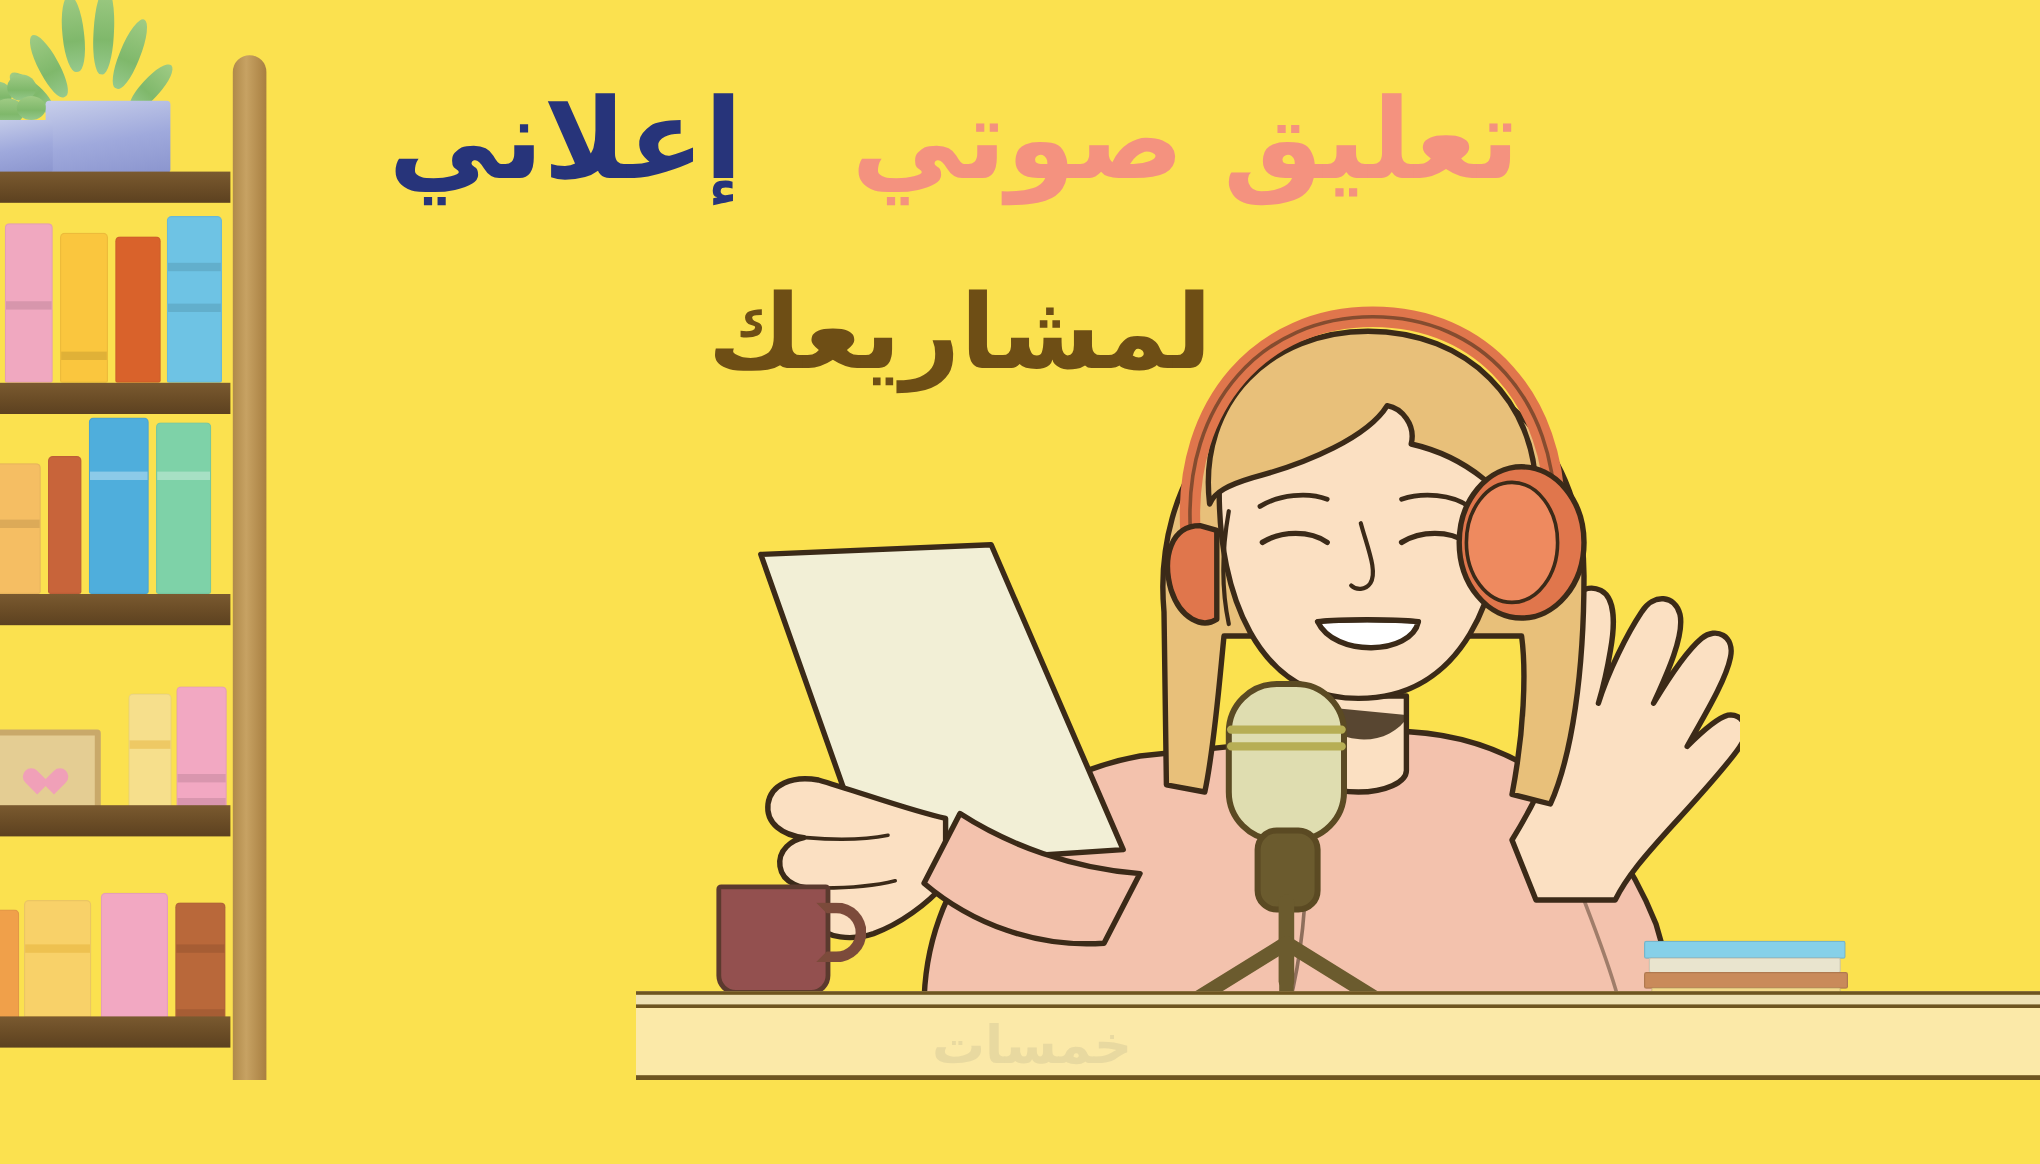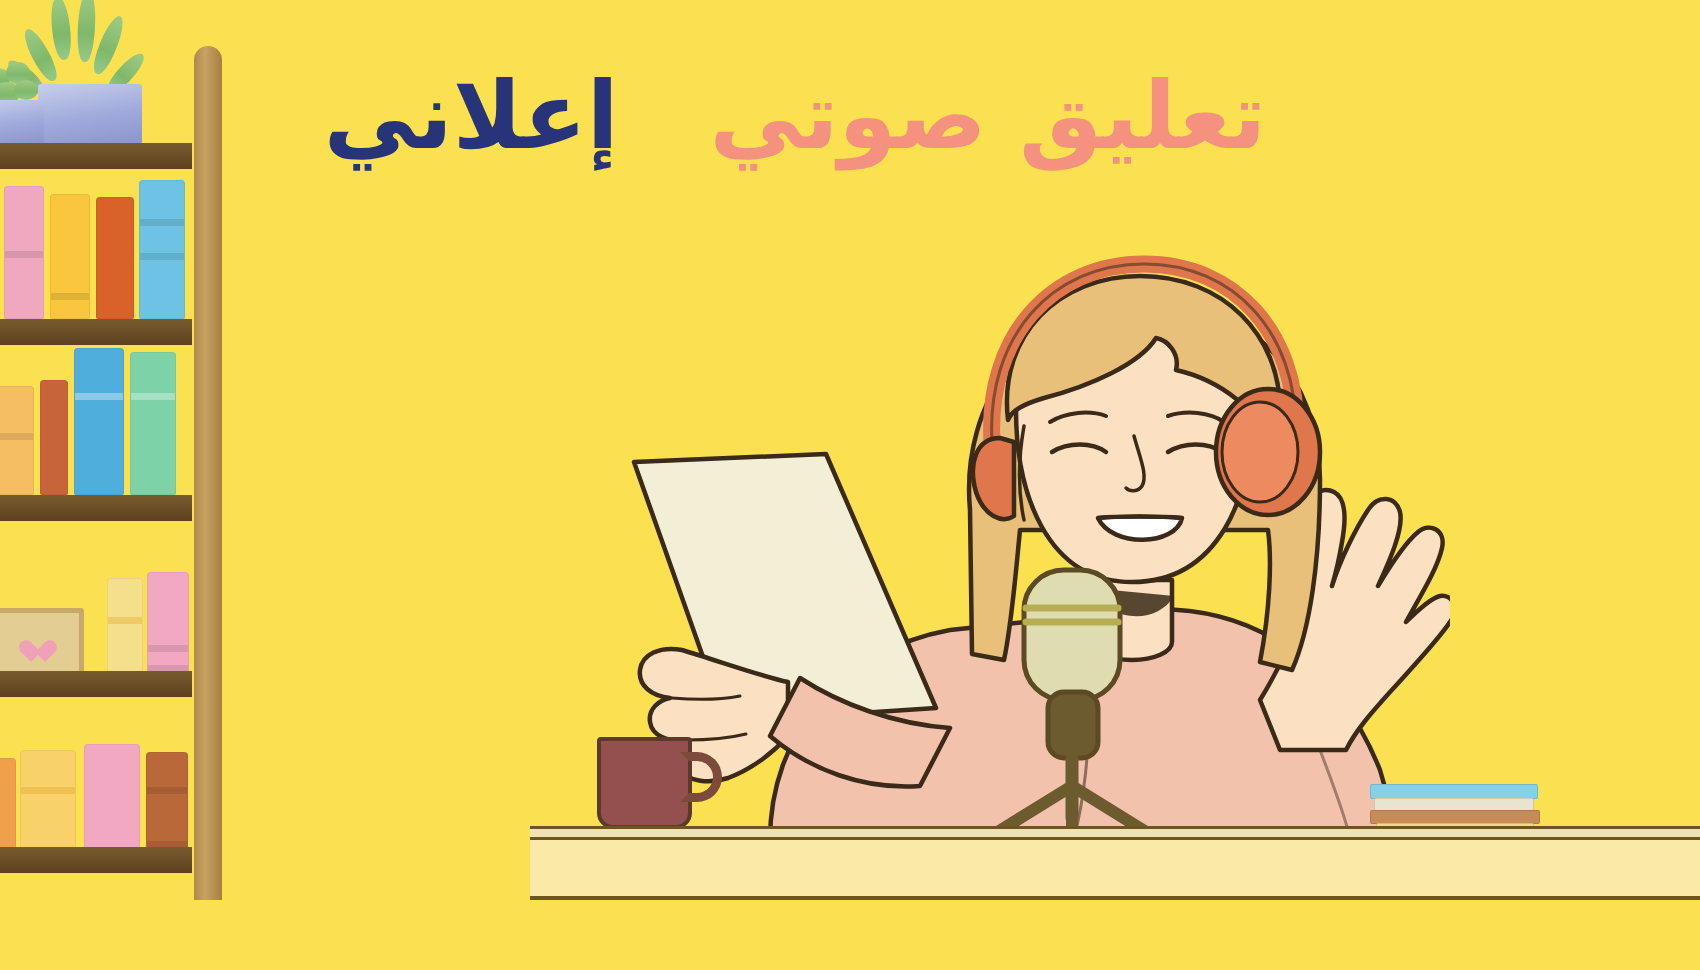--- a/index.html
+++ b/index.html
@@ -259,20 +259,21 @@
     <div class="book" style="left:96px;top:918px;width:44px;height:52px;background:#F8D169;"></div>
     <div class="book" style="left:144px;top:908px;width:50px;height:62px;background:#C87A3C;"></div>
   </div>
 
   <div class="title-block">
     <div class="title-line1">
       <span class="t-pink">تعليق صوتي</span>
       <span style="display:inline-block;width:26px;"></span>
       <span class="t-navy">إعلاني</span>
     </div>
+    <div class="title-line2">لمشاريعك</div>
   </div>
 
   <svg class="char" viewBox="0 0 830 610">
     <g fill="none" stroke="#3B2A18" stroke-width="4.5" stroke-linejoin="round" stroke-linecap="round">
 
       <path d="M150 610 C150 505 220 420 330 400 L520 380 C640 372 720 440 760 540 L780 610 Z" fill="#F3C2AD" stroke="#3B2A18"></path>
 
       <path d="M640 470 C680 405 700 340 690 290 C686 268 700 255 714 262 C726 268 726 290 722 312
                C718 336 712 356 712 356 C720 330 736 298 748 280 C758 264 776 266 780 282
                C784 300 768 334 758 356 C770 336 786 312 798 302 C810 292 826 300 822 318
@@ -340,15 +341,16 @@
 
   <div class="stack">
     <div class="sbook" style="top:24px;width:168px;height:15px;background:#86D0E8;"></div>
     <div class="sbook" style="top:38px;left:4px;width:160px;height:13px;background:#E9E4CE;"></div>
     <div class="sbook" style="top:50px;left:0px;width:170px;height:14px;background:#C98A5A;"></div>
     <div class="sbook" style="top:63px;left:6px;width:158px;height:12px;background:#F3D98A;"></div>
   </div>
 
   <div class="desk-top"></div>
   <div class="desk-front"></div>
+  <div class="watermark">خمسات</div>
   <div class="desk-lower"></div>
 
 </div>
 
 </body></html>

